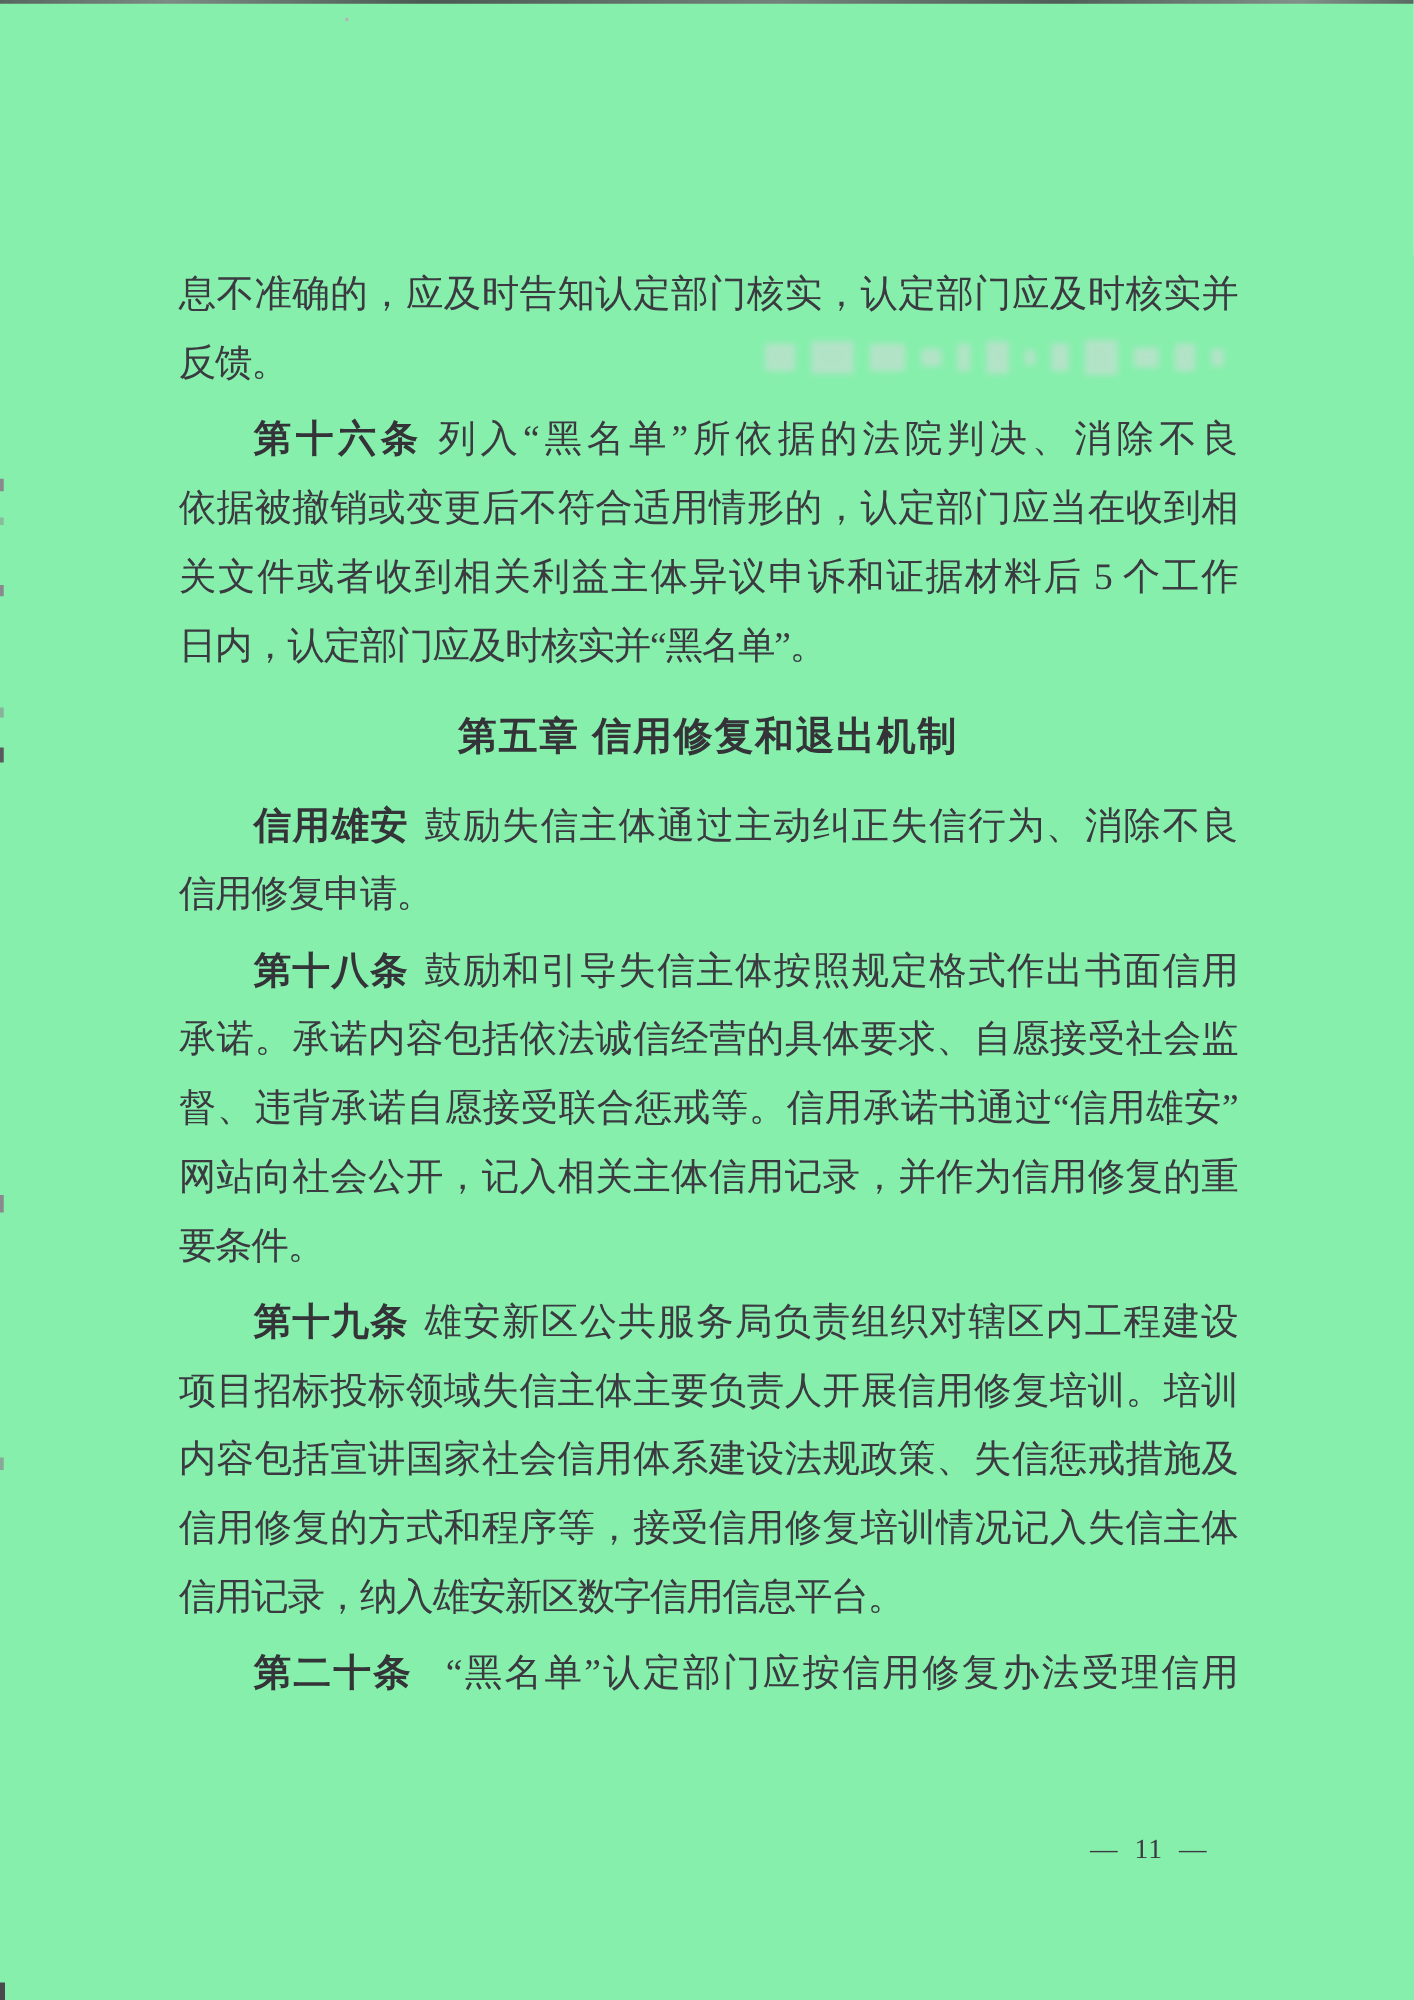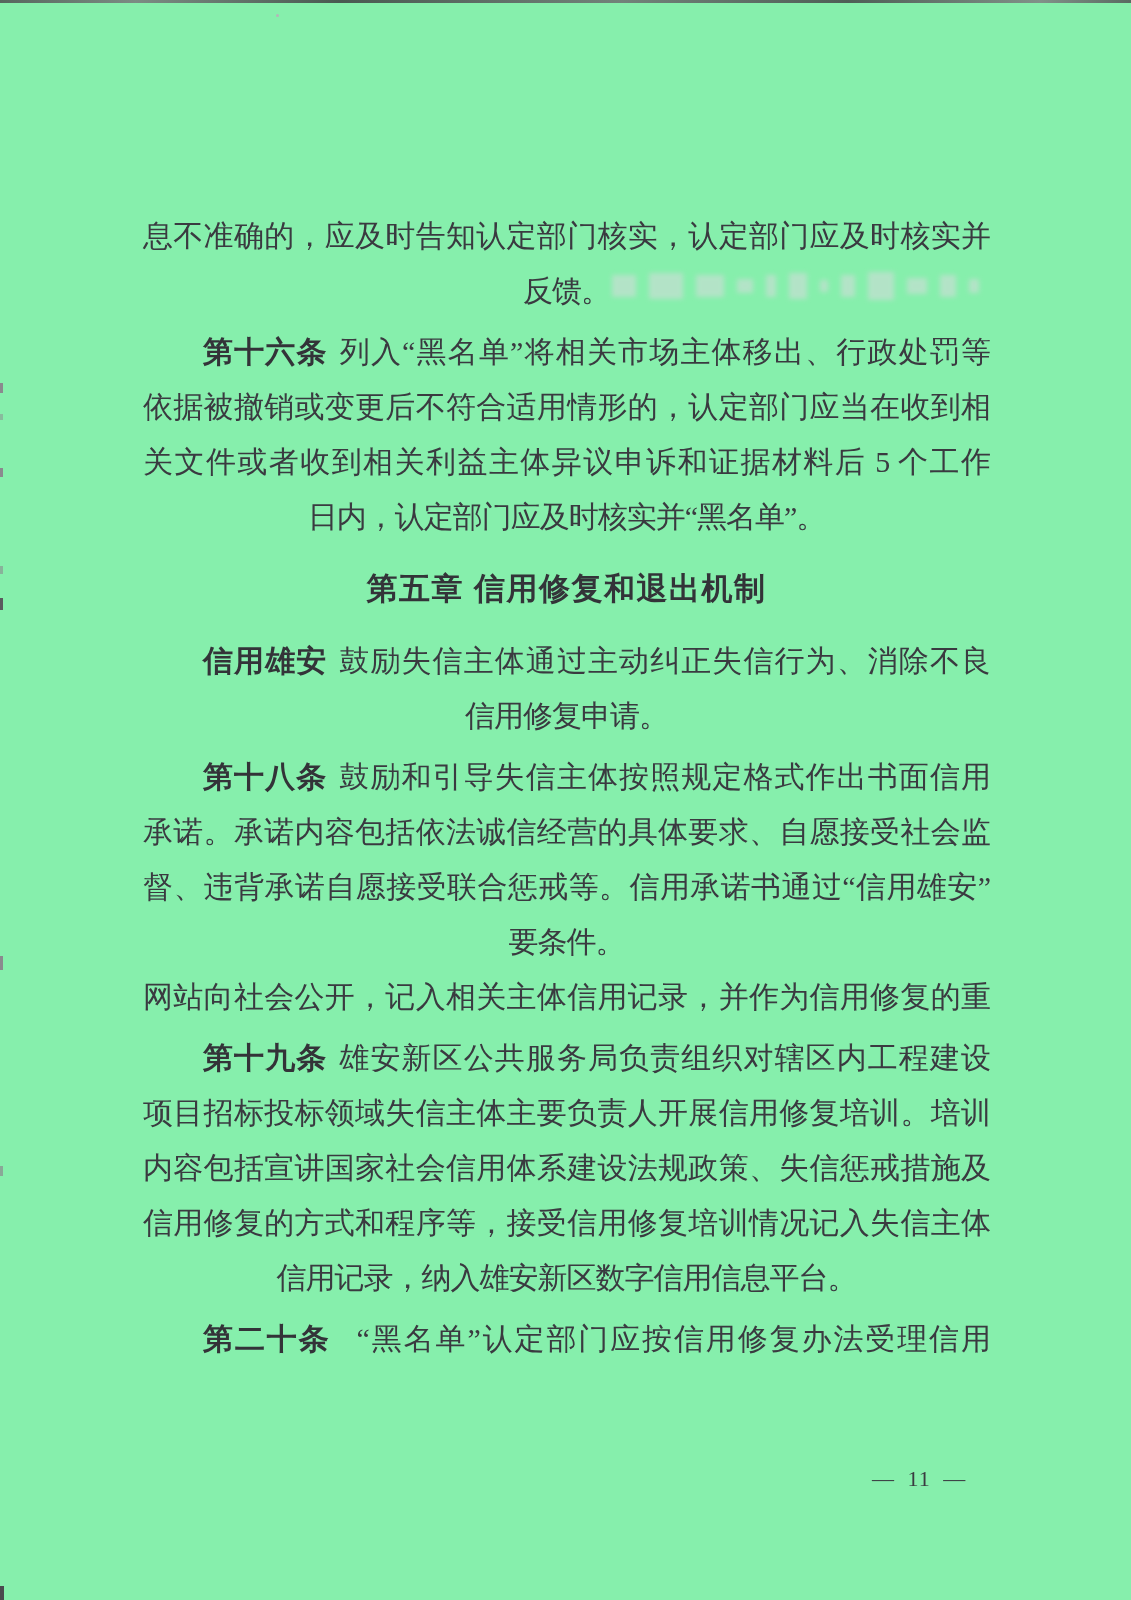--- a/index.html
+++ b/index.html
@@ -36,21 +36,21 @@
   }
   .ghost i { display: block; height: 22px; background: #d9dade; }
 
   
   .textblock {
     position: absolute; left: 143px; top: 208px; width: 847px;
     font-size: 30px; letter-spacing: -1px;
   }
   .line { height: 55px; line-height: 55px; }
   .l-full { text-align: justify; text-align-last: justify; text-justify: inter-character; }
-  .l-end  { text-align: center; }
+  .l-end  { text-align: left; }
   .l-start { padding-left: 60px; margin-top: 6px; }
 
   .art-num {
     font-weight: 700;
     font-family: "Liberation Sans", "DejaVu Sans", sans-serif;
     color: #333338;
     margin-right: 12px;
   }
   .art-num.wide { margin-right: 26px; }
 
@@ -97,35 +97,35 @@
     <i style="width:20px; height:16px;"></i>
       <i style="width:16px;"></i>
       <i style="width:10px; height:14px;"></i>
   </div>
 
   <div class="textblock">
 
     <div class="line l-full">息不准确的，应及时告知认定部门核实，认定部门应及时核实并</div>
     <div class="line l-end">反馈。</div>
 
-    <div class="line l-full l-start"><span class="art-num">第十六条</span><span>列入“黑名单”将相关市场主体移出、行政处罚等</span></div>
+    <div class="line l-full l-start"><span class="art-num">第十六条</span><span>列入“黑名单”所依据的法院判决、消除不良</span></div>
     <div class="line l-full">依据被撤销或变更后不符合适用情形的，认定部门应当在收到相</div>
     <div class="line l-full">关文件或者收到相关利益主体异议申诉和证据材料后 5 个工作</div>
     <div class="line l-end">日内，认定部门应及时核实并“黑名单”。</div>
 
     <div class="chapter-heading">第五章 信用修复和退出机制</div>
 
     <div class="line l-full l-start"><span class="art-num">信用雄安</span><span>鼓励失信主体通过主动纠正失信行为、消除不良</span></div>
     <div class="line l-end">信用修复申请。</div>
 
     <div class="line l-full l-start"><span class="art-num">第十八条</span><span>鼓励和引导失信主体按照规定格式作出书面信用</span></div>
     <div class="line l-full">承诺。承诺内容包括依法诚信经营的具体要求、自愿接受社会监</div>
     <div class="line l-full">督、违背承诺自愿接受联合惩戒等。信用承诺书通过“信用雄安”</div>
+    <div class="line l-full">网站向社会公开，记入相关主体信用记录，并作为信用修复的重</div>
     <div class="line l-end">要条件。</div>
-    <div class="line l-full">网站向社会公开，记入相关主体信用记录，并作为信用修复的重</div>
 
     <div class="line l-full l-start"><span class="art-num">第十九条</span><span>雄安新区公共服务局负责组织对辖区内工程建设</span></div>
     <div class="line l-full">项目招标投标领域失信主体主要负责人开展信用修复培训。培训</div>
     <div class="line l-full">内容包括宣讲国家社会信用体系建设法规政策、失信惩戒措施及</div>
     <div class="line l-full">信用修复的方式和程序等，接受信用修复培训情况记入失信主体</div>
     <div class="line l-end">信用记录，纳入雄安新区数字信用信息平台。</div>
 
     <div class="line l-full l-start"><span class="art-num wide">第二十条</span><span>“黑名单”认定部门应按信用修复办法受理信用</span></div>
 
   </div>

